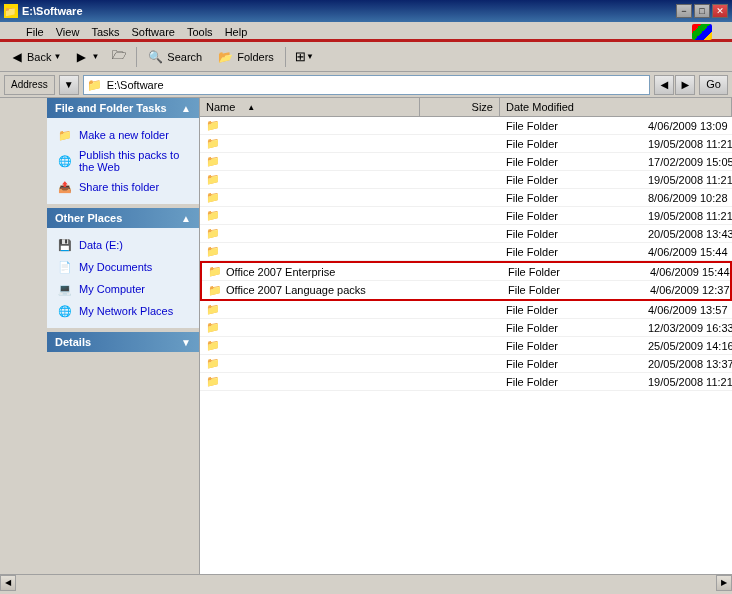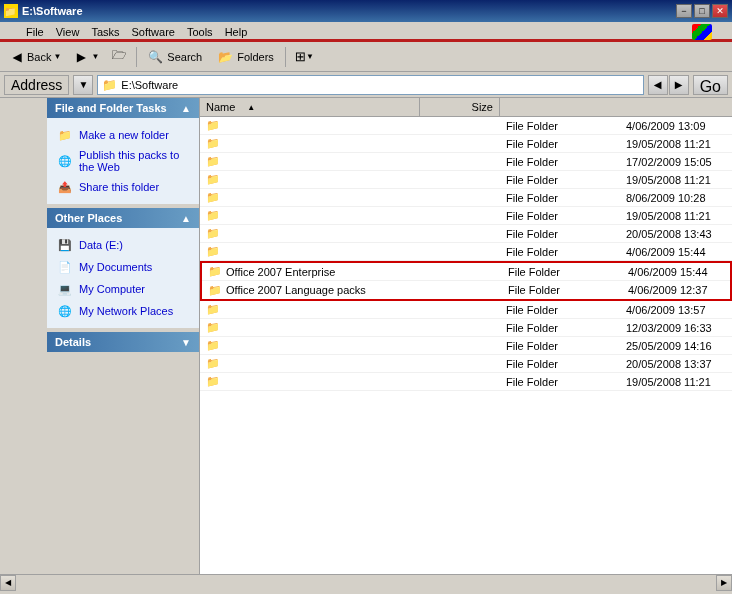--- a/index.html
+++ b/index.html
@@ -142,21 +142,21 @@
     .address-bar {
       background: #d4d0c8;
       display: flex;
       align-items: center;
       padding: 2px 4px;
       height: 26px;
       border-bottom: 1px solid #a0a0a0;
       gap: 4px;
     }
     .address-label {
-      font-size: 14px;
+      font-size: 10px;
       padding: 2px 6px;
       border: 1px solid #a0a0a0;
       background: #d4d0c8;
       height: 20px;
       display: flex;
       align-items: center;
       text-align: right;
     }
     .address-input {
       flex: 1;
@@ -181,21 +181,21 @@
       display: flex;
       align-items: center;
       justify-content: center;
       cursor: pointer;
       font-size: 10px;
     }
     .go-btn {
       padding: 2px 6px;
       background: linear-gradient(to bottom, #e8e8e8, #c8c8c8);
       border: 1px solid #a0a0a0;
-      font-size: 16px;
+      font-size: 11px;
       cursor: pointer;
       height: 20px;
     }
 
     
     .main-content {
       display: flex;
       height: calc(594px - 22px - 20px - 30px - 26px - 20px);
     }
 
@@ -287,21 +287,21 @@
     }
     .file-cell {
       padding: 1px 6px;
       font-size: 11px;
       overflow: hidden;
       white-space: nowrap;
     }
     .file-cell.name { width: 220px; display: flex; align-items: center; gap: 4px; }
     .file-cell.size { width: 80px; text-align: right; }
     .file-cell.type { width: 120px; }
-    .file-cell.date { flex: 1; }
+    .file-cell.date { flex: 1; margin-left: 22px; }
     .file-icon {
       width: 14px;
       height: 12px;
       display: inline-flex;
       align-items: center;
       justify-content: center;
       flex-shrink: 0;
     }
 
     
@@ -471,20 +471,23 @@
 
   <div class="file-list">
     <div class="file-list-header">
       <div class="col-header col-name">
         <span>Name</span>
         <span style="font-size:8px;">▲</span>
       </div>
       <div class="col-header col-size">
         <span>Size</span>
       </div>
+      <div class="col-header col-date">
+        <span>Date Modified</span>
+      </div>
     </div>
 
     <div class="file-rows">
 
       <div class="file-row">
         <div class="file-cell name">
           <span class="file-icon">📁</span>
         </div>
         <div class="file-cell size"></div>
         <div class="file-cell type">File Folder</div>

